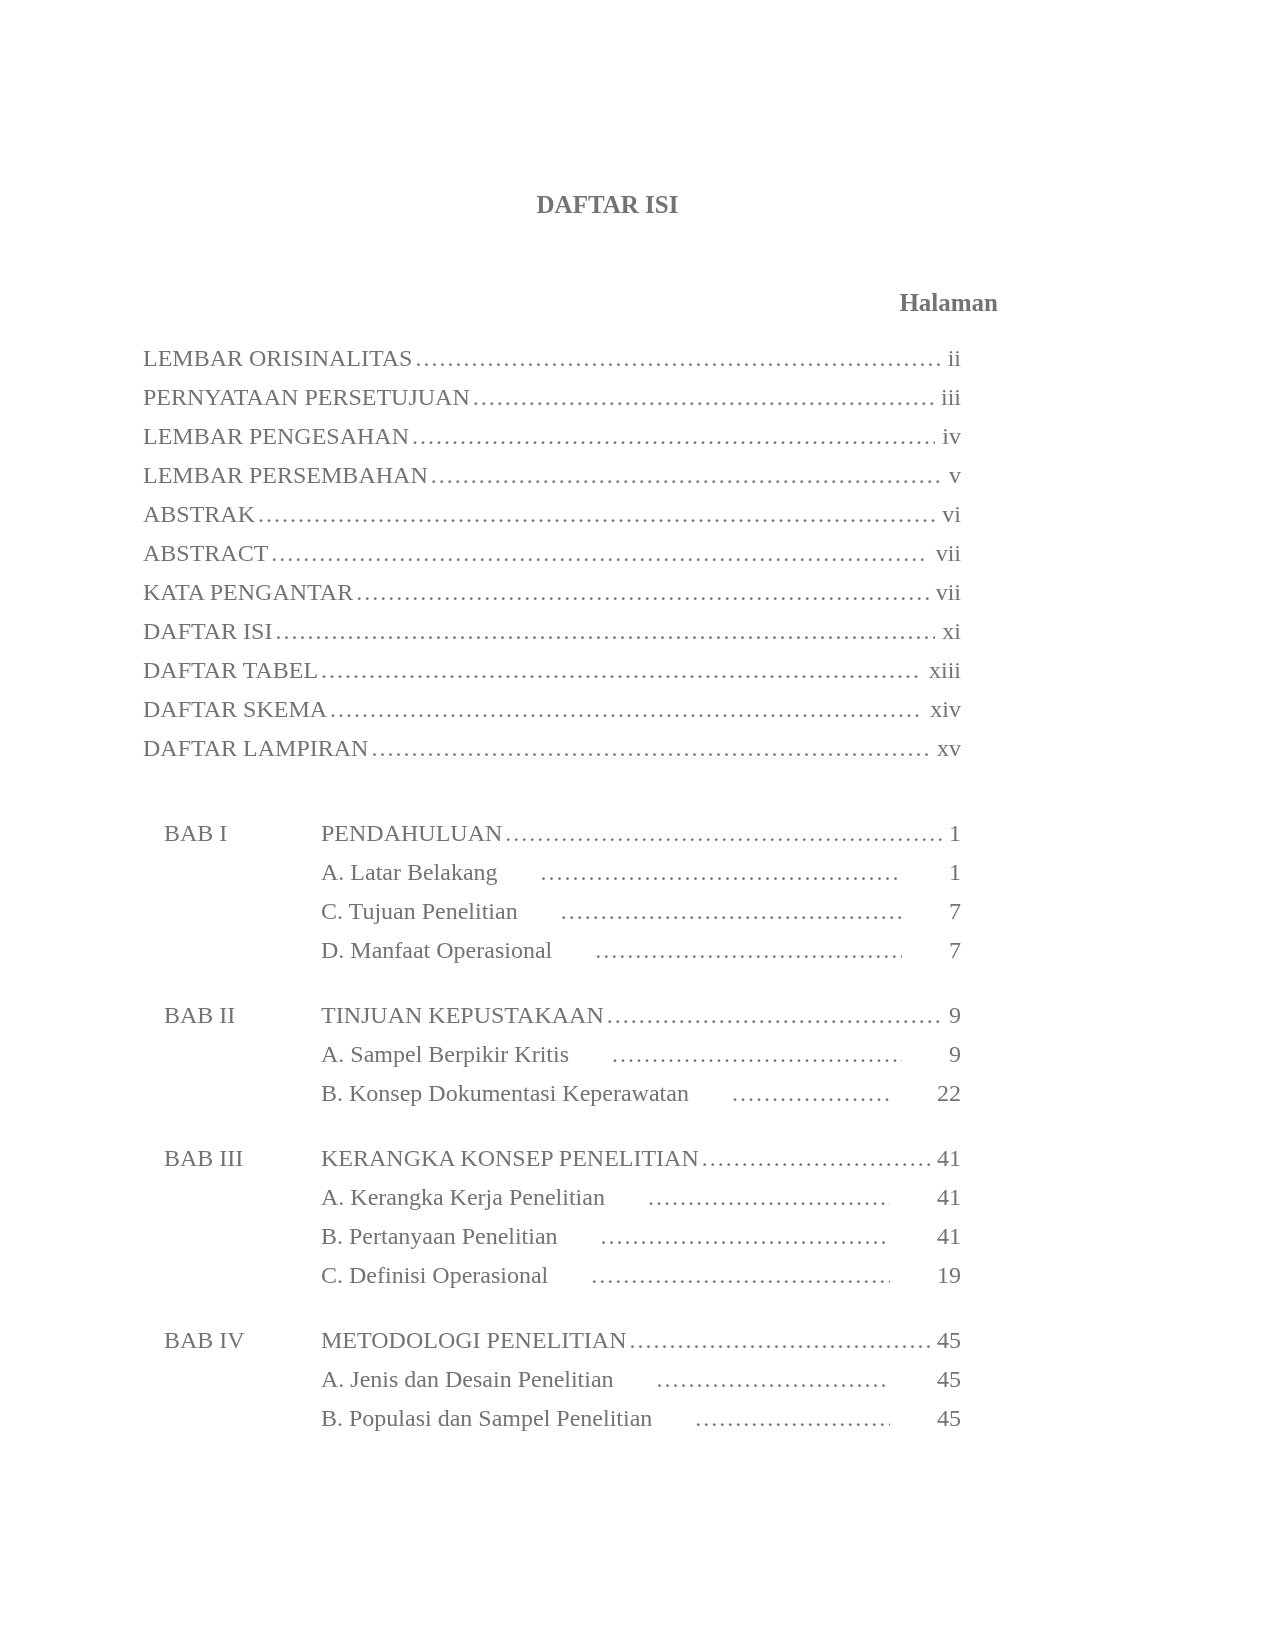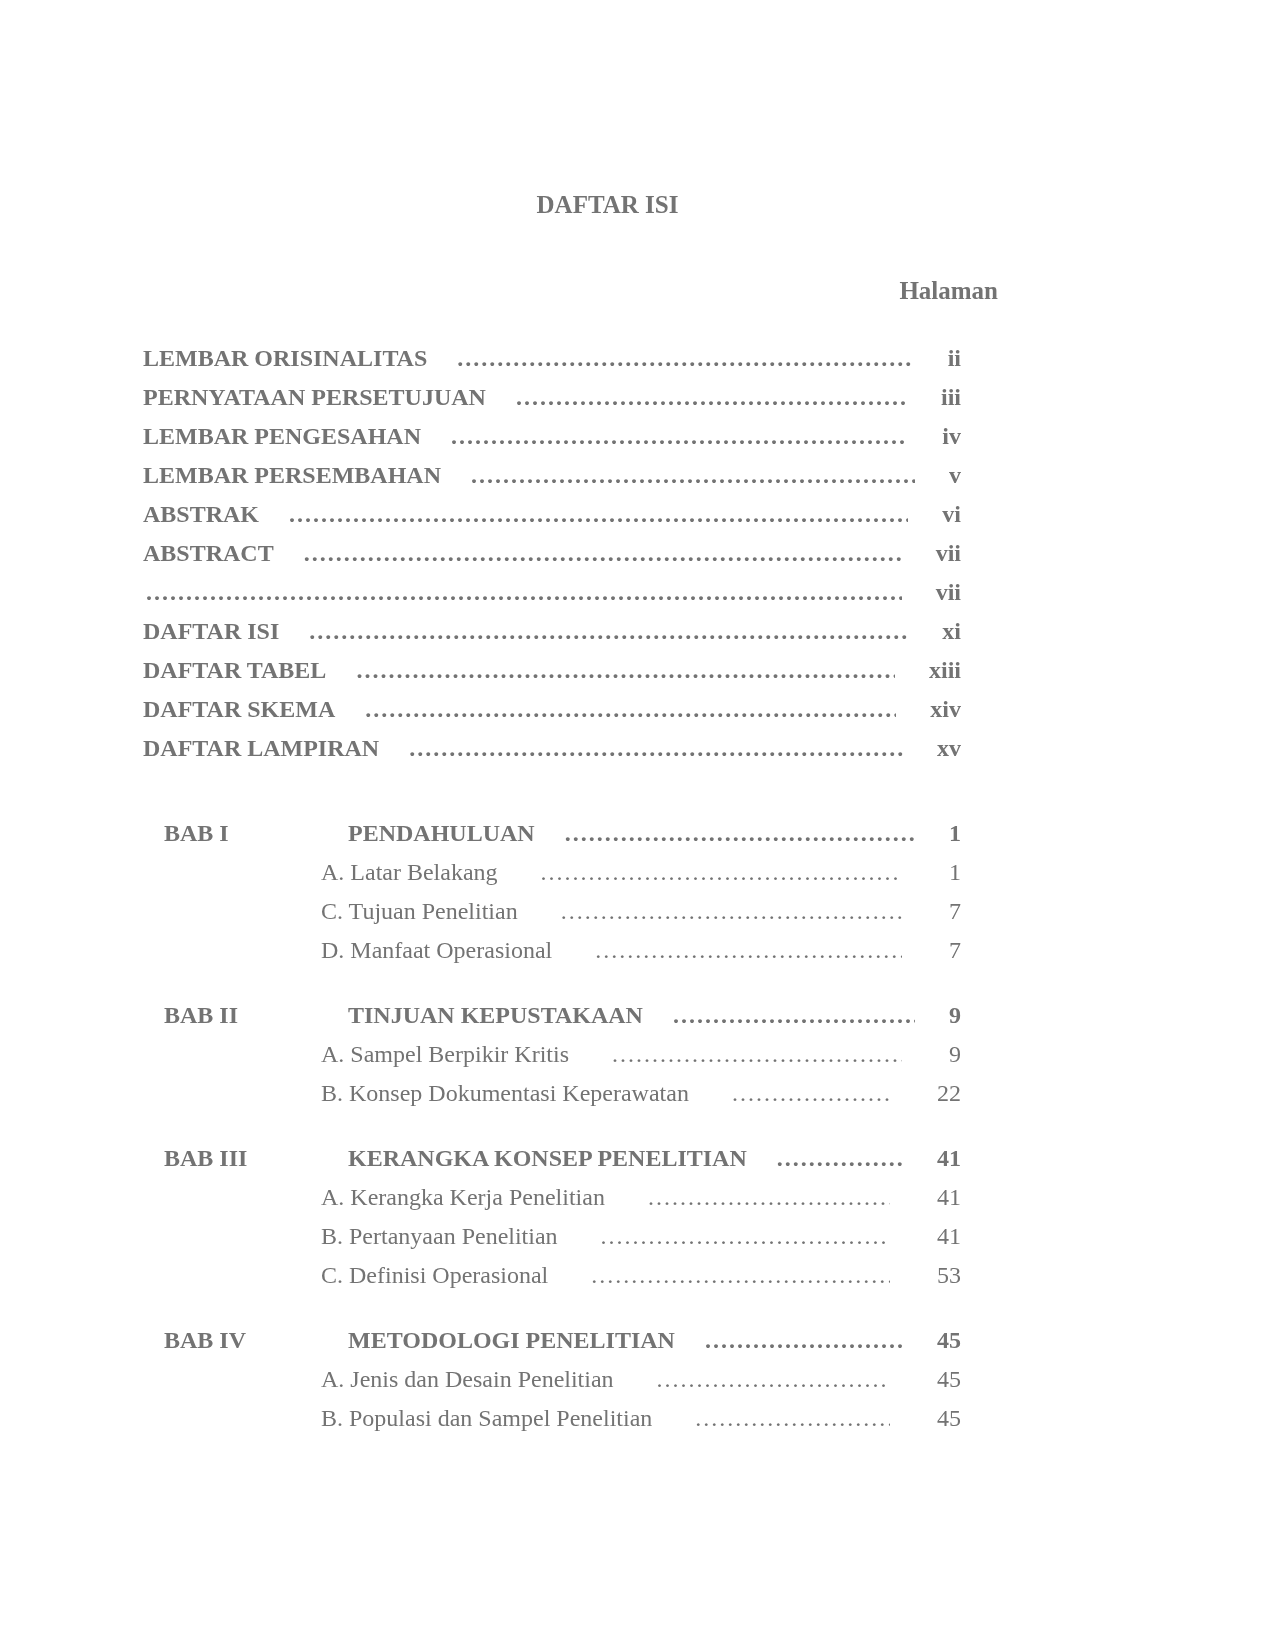--- a/index.html
+++ b/index.html
@@ -22,42 +22,42 @@
     top: 190px;
     width: 929px;
     text-align: center;
     font-weight: bold;
     font-size: 25px;
     line-height: 30px;
   }
   .halaman-wrap {
     position: absolute;
     left: 143px;
-    top: 276px;
+    top: 288px;
     width: 855px;
     text-align: right;
     font-weight: bold;
     font-size: 25px;
     line-height: 30px;
   }
   .content {
     position: absolute;
     left: 143px;
     top: 339px;
     width: 818px;
   }
   .toc-row {
     display: flex;
     align-items: baseline;
     font-size: 24px;
     line-height: 39px;
     height: 39px;
     white-space: nowrap;
   }
-  .toc-row.bold { font-weight: bold; gap: 27px; }
+  .toc-row.bold { font-weight: normal; }
   .label { flex: 0 0 auto; }
   .bab { flex: 0 0 auto; width: 157px; }
   .sub { padding-left: 157px; gap: 40px; }
   .dots {
     flex: 1 1 auto;
     overflow: hidden;
     white-space: nowrap;
     padding-left: 3px;
   }
   .dots::after {
@@ -106,20 +106,21 @@
           <span class="label">ABSTRAK</span>
           <span class="dots"></span>
           <span class="pnum">vi</span>
         </div>
         <div class="toc-row bold">
           <span class="label">ABSTRACT</span>
           <span class="dots"></span>
           <span class="pnum">vii</span>
         </div>
         <div class="toc-row bold">
+          <span class="label">KATA PENGANTAR</span>
           <span class="dots"></span>
           <span class="pnum">vii</span>
         </div>
         <div class="toc-row bold">
           <span class="label">DAFTAR ISI</span>
           <span class="dots"></span>
           <span class="pnum">xi</span>
         </div>
         <div class="toc-row bold">
           <span class="label">DAFTAR TABEL</span>
@@ -192,21 +193,21 @@
             <span class="pnum">41</span>
           </div>
           <div class="toc-row sub">
             <span class="label">B. Pertanyaan Penelitian</span>
             <span class="dots"></span>
             <span class="pnum">41</span>
           </div>
           <div class="toc-row sub">
             <span class="label">C. Definisi Operasional</span>
             <span class="dots"></span>
-            <span class="pnum">53</span>
+            <span class="pnum">19</span>
           </div>
         </div>
         <div class="chapter">
           <div class="toc-row bold">
             <span class="bab">BAB IV</span>
             <span class="label">METODOLOGI PENELITIAN</span>
             <span class="dots"></span>
             <span class="pnum">45</span>
           </div>
           <div class="toc-row sub">

